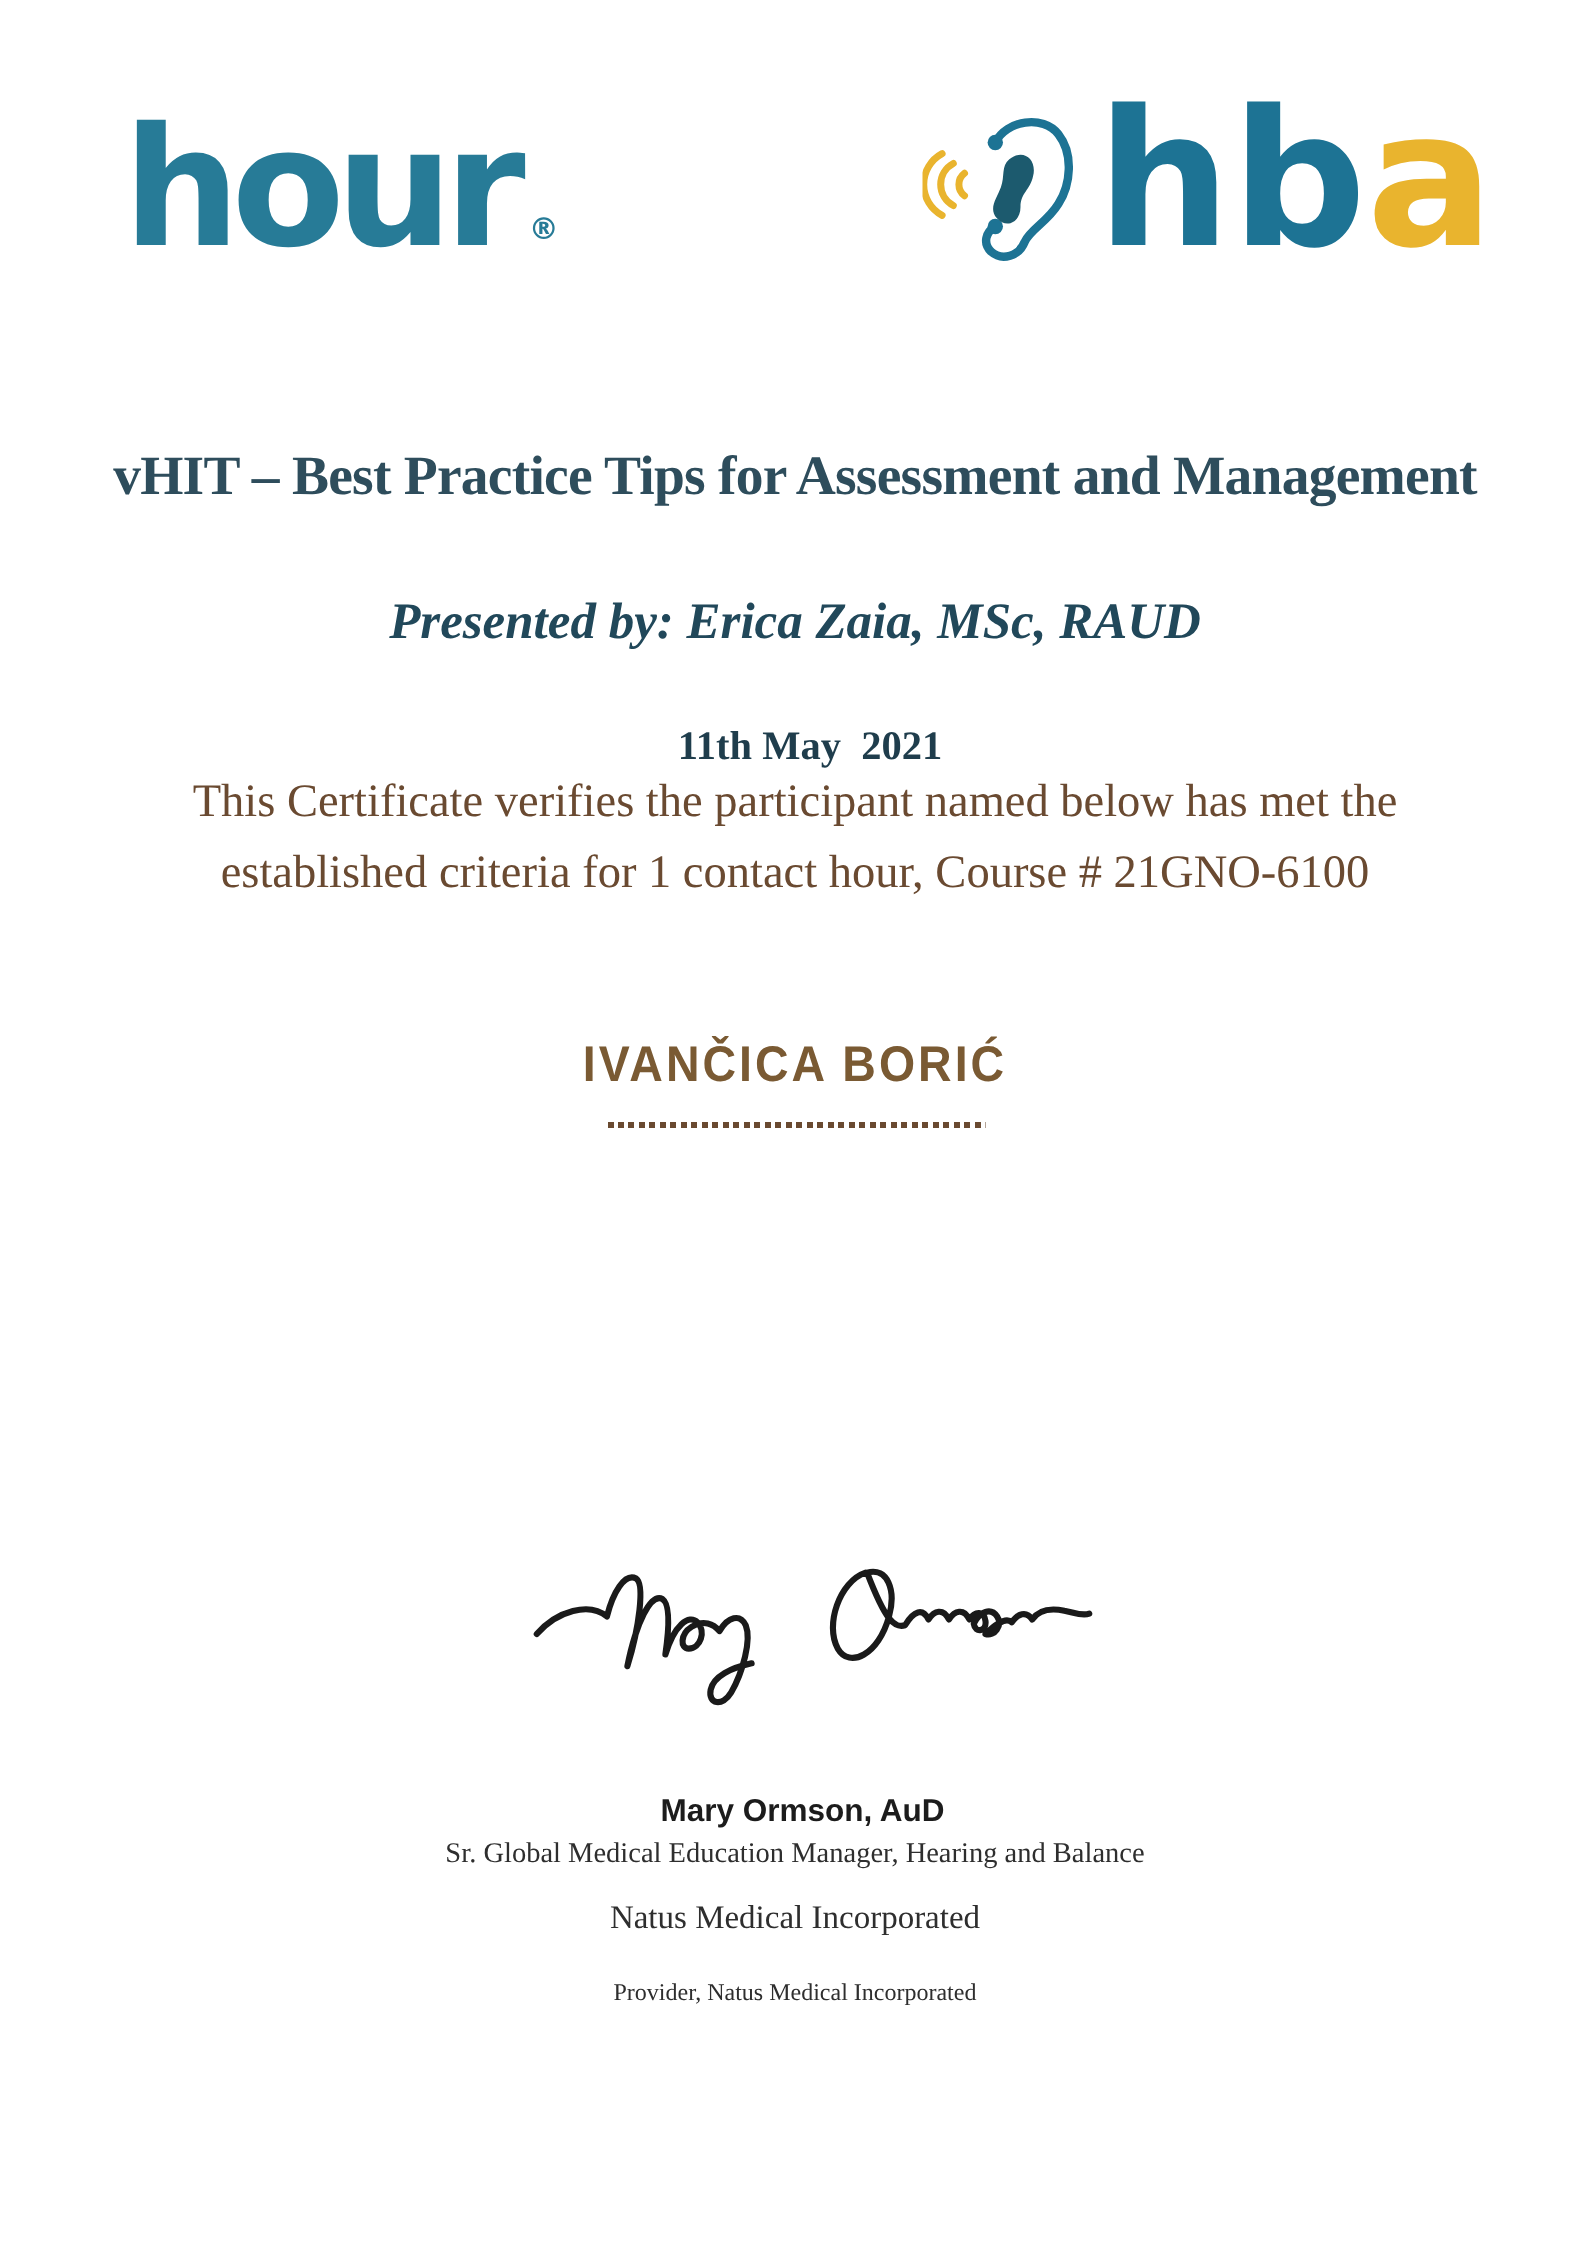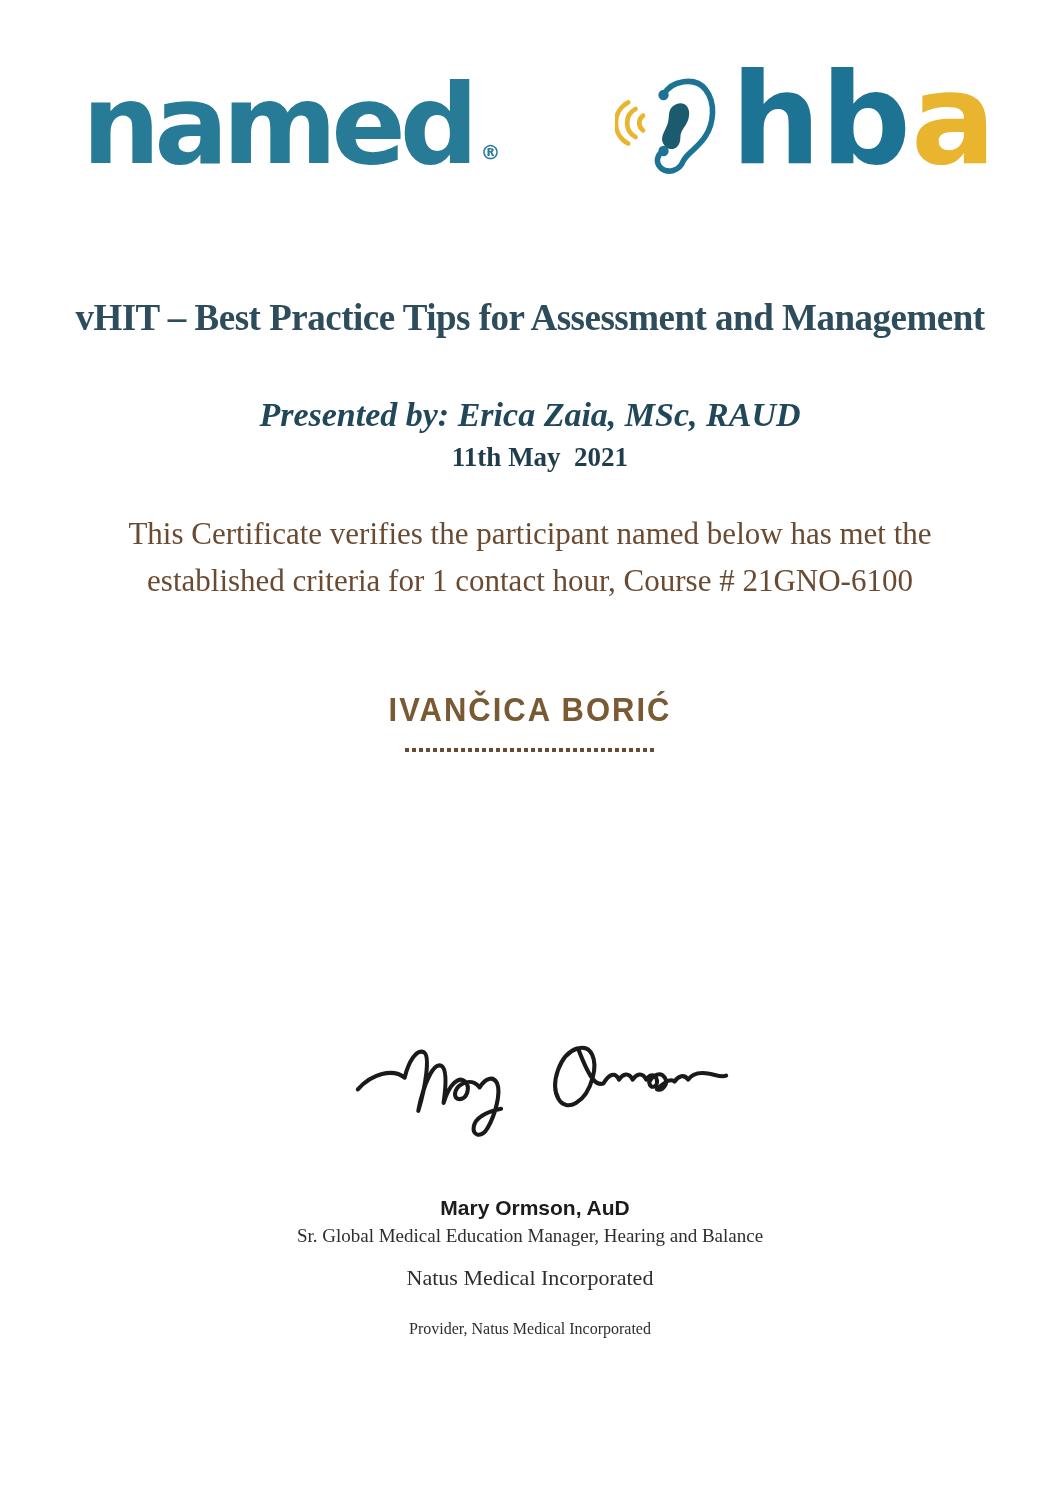--- a/index.html
+++ b/index.html
@@ -90,21 +90,21 @@
     letter-spacing: -0.5px;
   }
   .presenter {
     top: 396px;
     font-size: 34px;
     font-weight: bold;
     font-style: italic;
     color: var(--presenter-dark-teal);
   }
   .course-date {
-    top: 442px;
+    top: 482px;
     font-size: 27px;
     font-weight: bold;
     color: var(--date-dark);
     white-space: pre;
     padding-left: 20px;
   }
   .statement {
     top: 510px;
     font-size: 31px;
     color: var(--statement-brown);
@@ -151,21 +151,21 @@
     font-size: 16px;
     color: var(--body-text-dark);
   }
 </style>
 </head>
 <body>
 
 <div class="page">
 
   <div class="natus-logo">
-    <span>named</span><span class="natus-reg">®</span>
+    <span>hour</span><span class="natus-reg">®</span>
   </div>
 
   <div class="hba-block">
     <div class="hba-top">
       <span class="hba-ear">
         <svg viewBox="0 0 120 112" width="112" height="106" aria-hidden="true">
           <g fill="none" stroke="var(--hba-gold)" stroke-width="5" stroke-linecap="round">
             <path d="M 30 48 A 10 10 0 0 0 30 64"></path>
             <path d="M 22 41 A 17 17 0 0 0 22 71"></path>
             <path d="M 14 34 A 25 25 0 0 0 14 78"></path>

